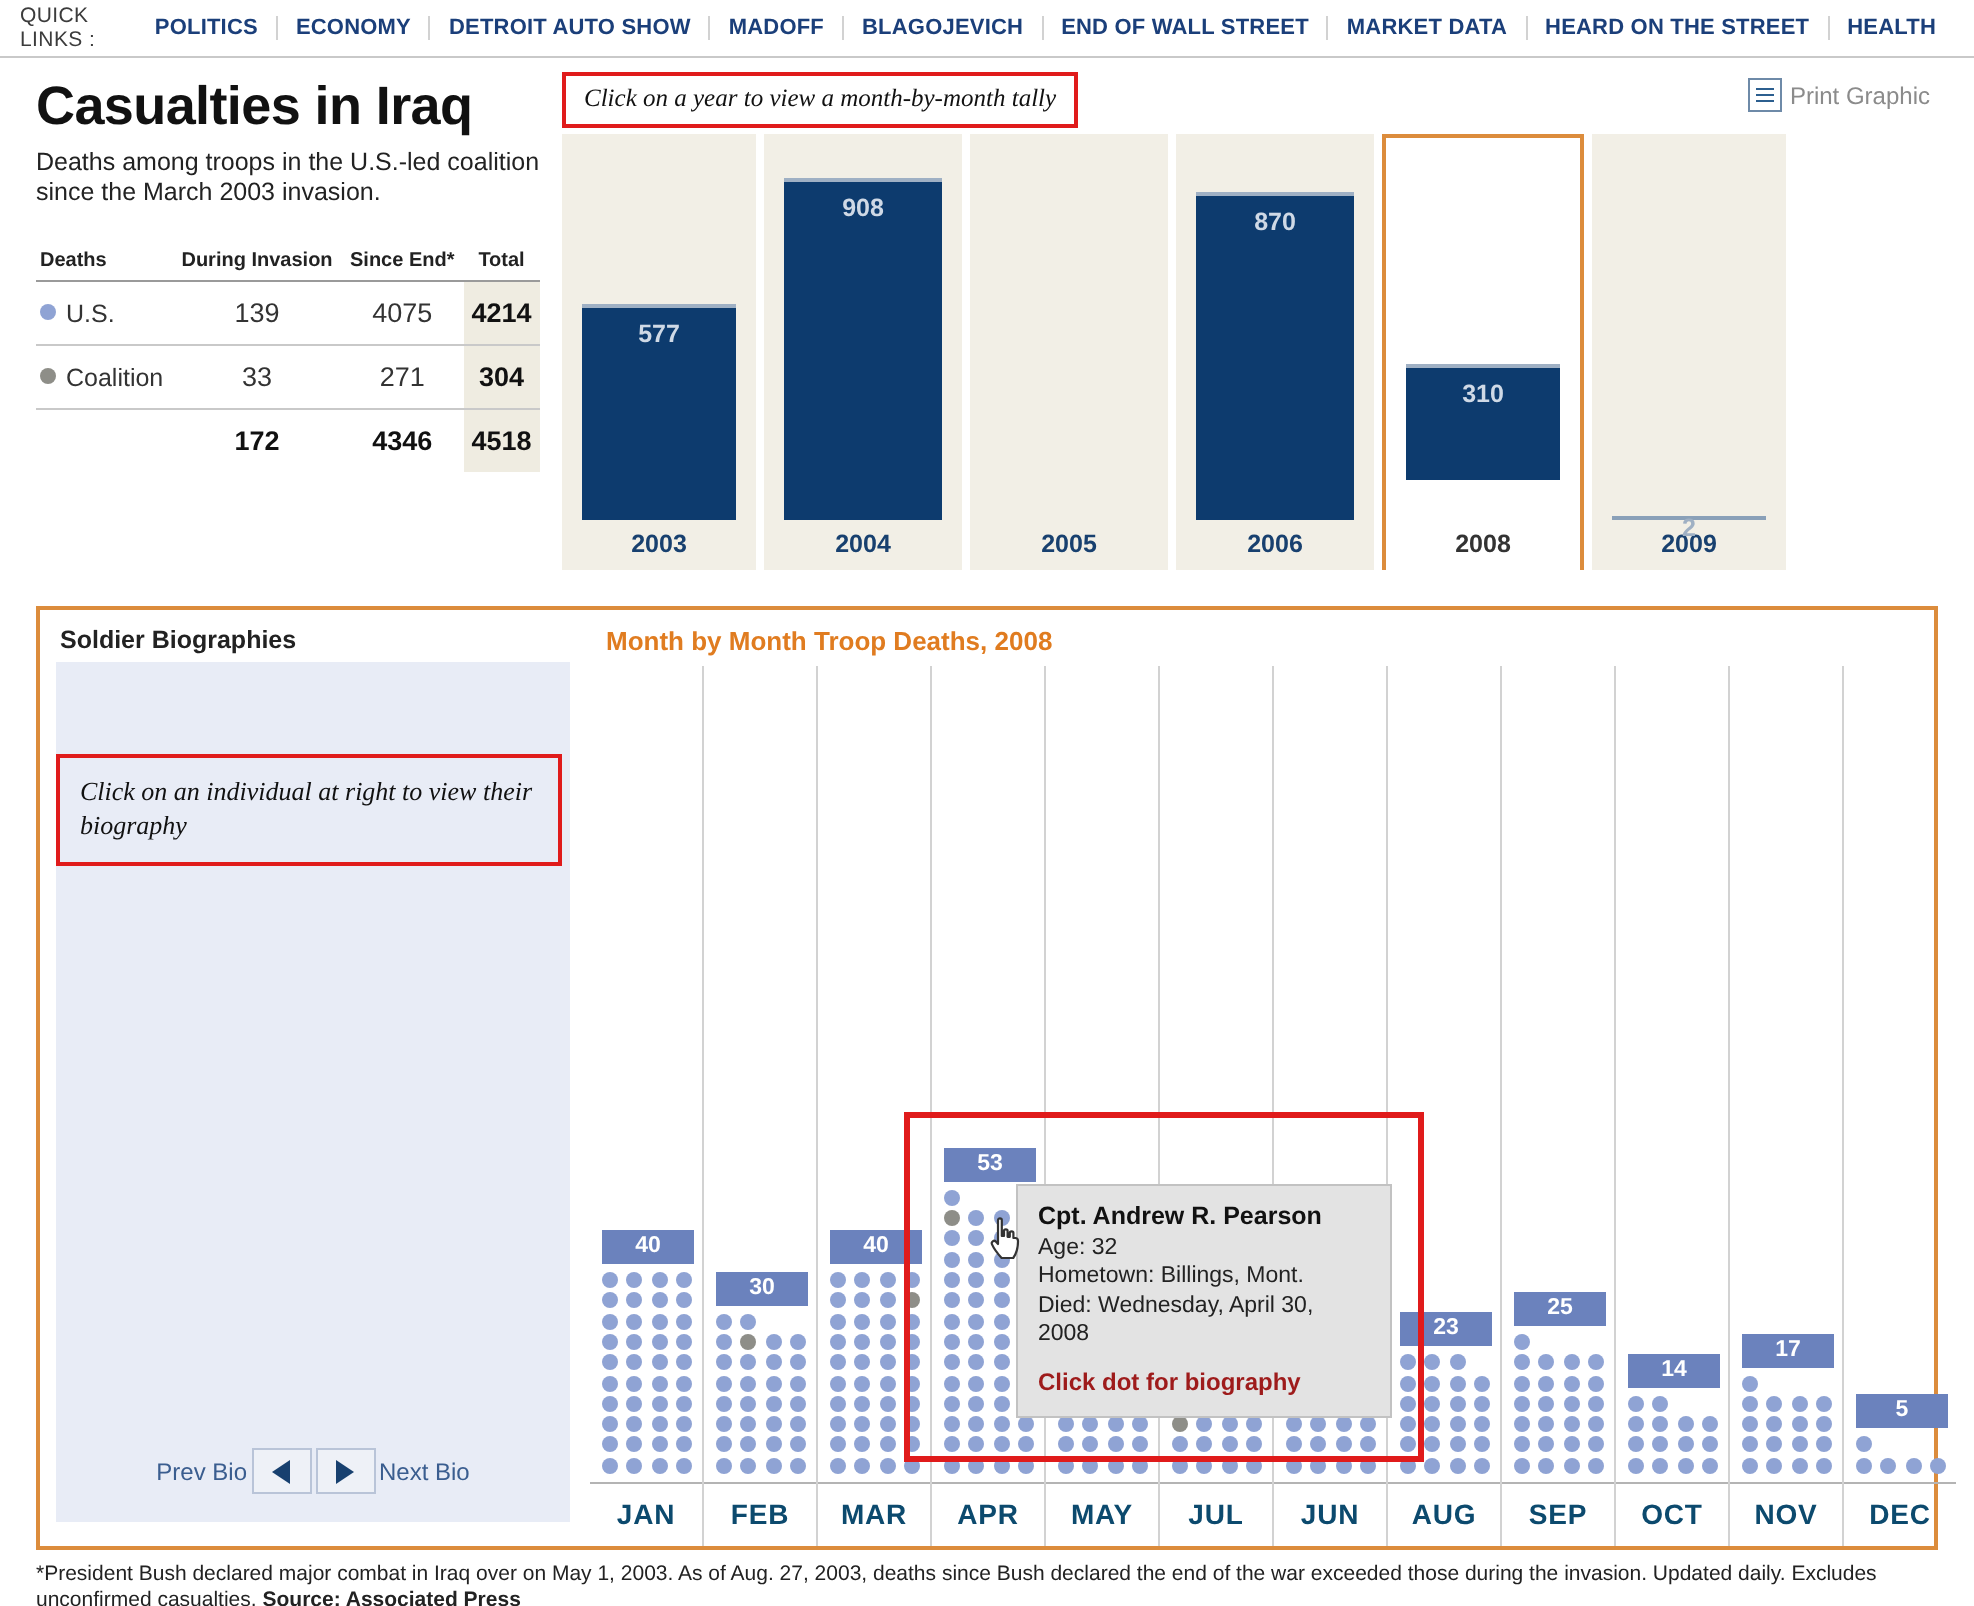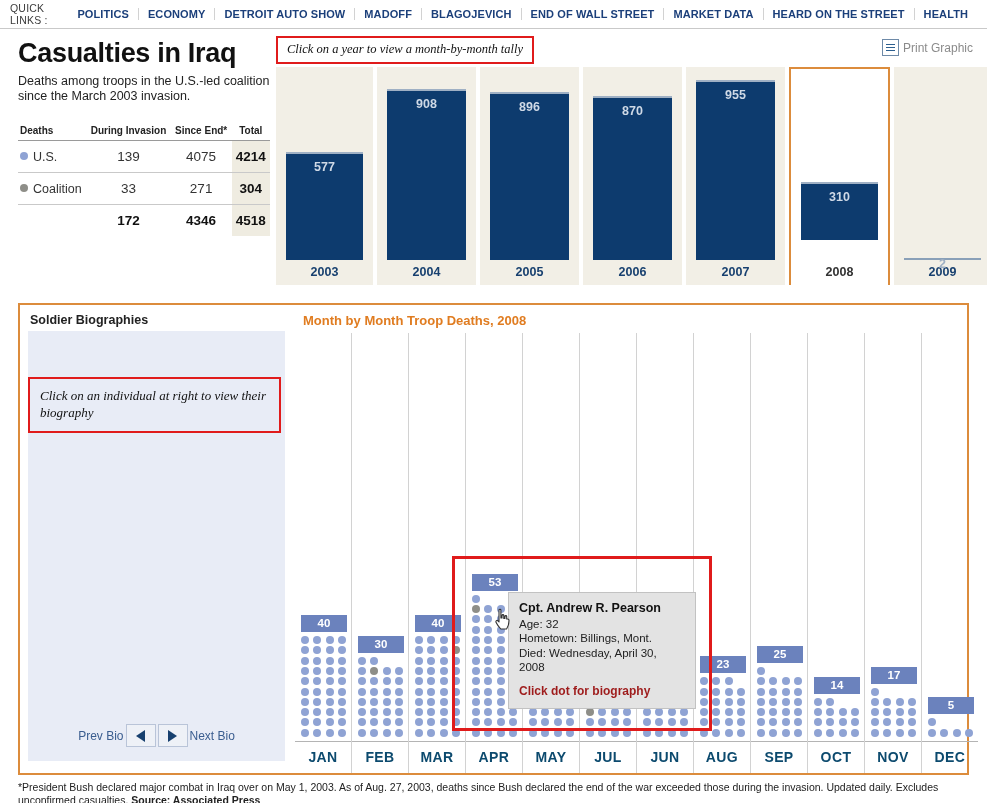--- a/index.html
+++ b/index.html
@@ -247,36 +247,27 @@
           </div>
           <div class="ylabel">2003</div>
         </div>
         <div class="ycol" style="width: 99px;">
           <div class="ybar" style="height: 171px;">
             <div class="yval">908</div>
           </div>
           <div class="ylabel">2004</div>
         </div>
         <div class="ycol" style="width: 99px;">
-          <div class="ybar" style="height: 168px;">
-            <div class="yval">896</div>
-          </div>
           <div class="ylabel">2005</div>
         </div>
         <div class="ycol" style="width: 99px;">
           <div class="ybar" style="height: 164px;">
             <div class="yval">870</div>
           </div>
           <div class="ylabel">2006</div>
-        </div>
-        <div class="ycol" style="width: 99px;">
-          <div class="ybar" style="height: 180px;">
-            <div class="yval">955</div>
-          </div>
-          <div class="ylabel">2007</div>
         </div>
         <div class="ycol sel" style="width: 101px; gap: 20px;">
           <div class="ybar" style="height: 58px;">
             <div class="yval">310</div>
           </div>
           <div class="ylabel">2008</div>
         </div>
         <div class="ycol" style="width: 97px;">
           <div class="ybar tiny" style="height: 2px;">
             <div class="yval">2</div>

